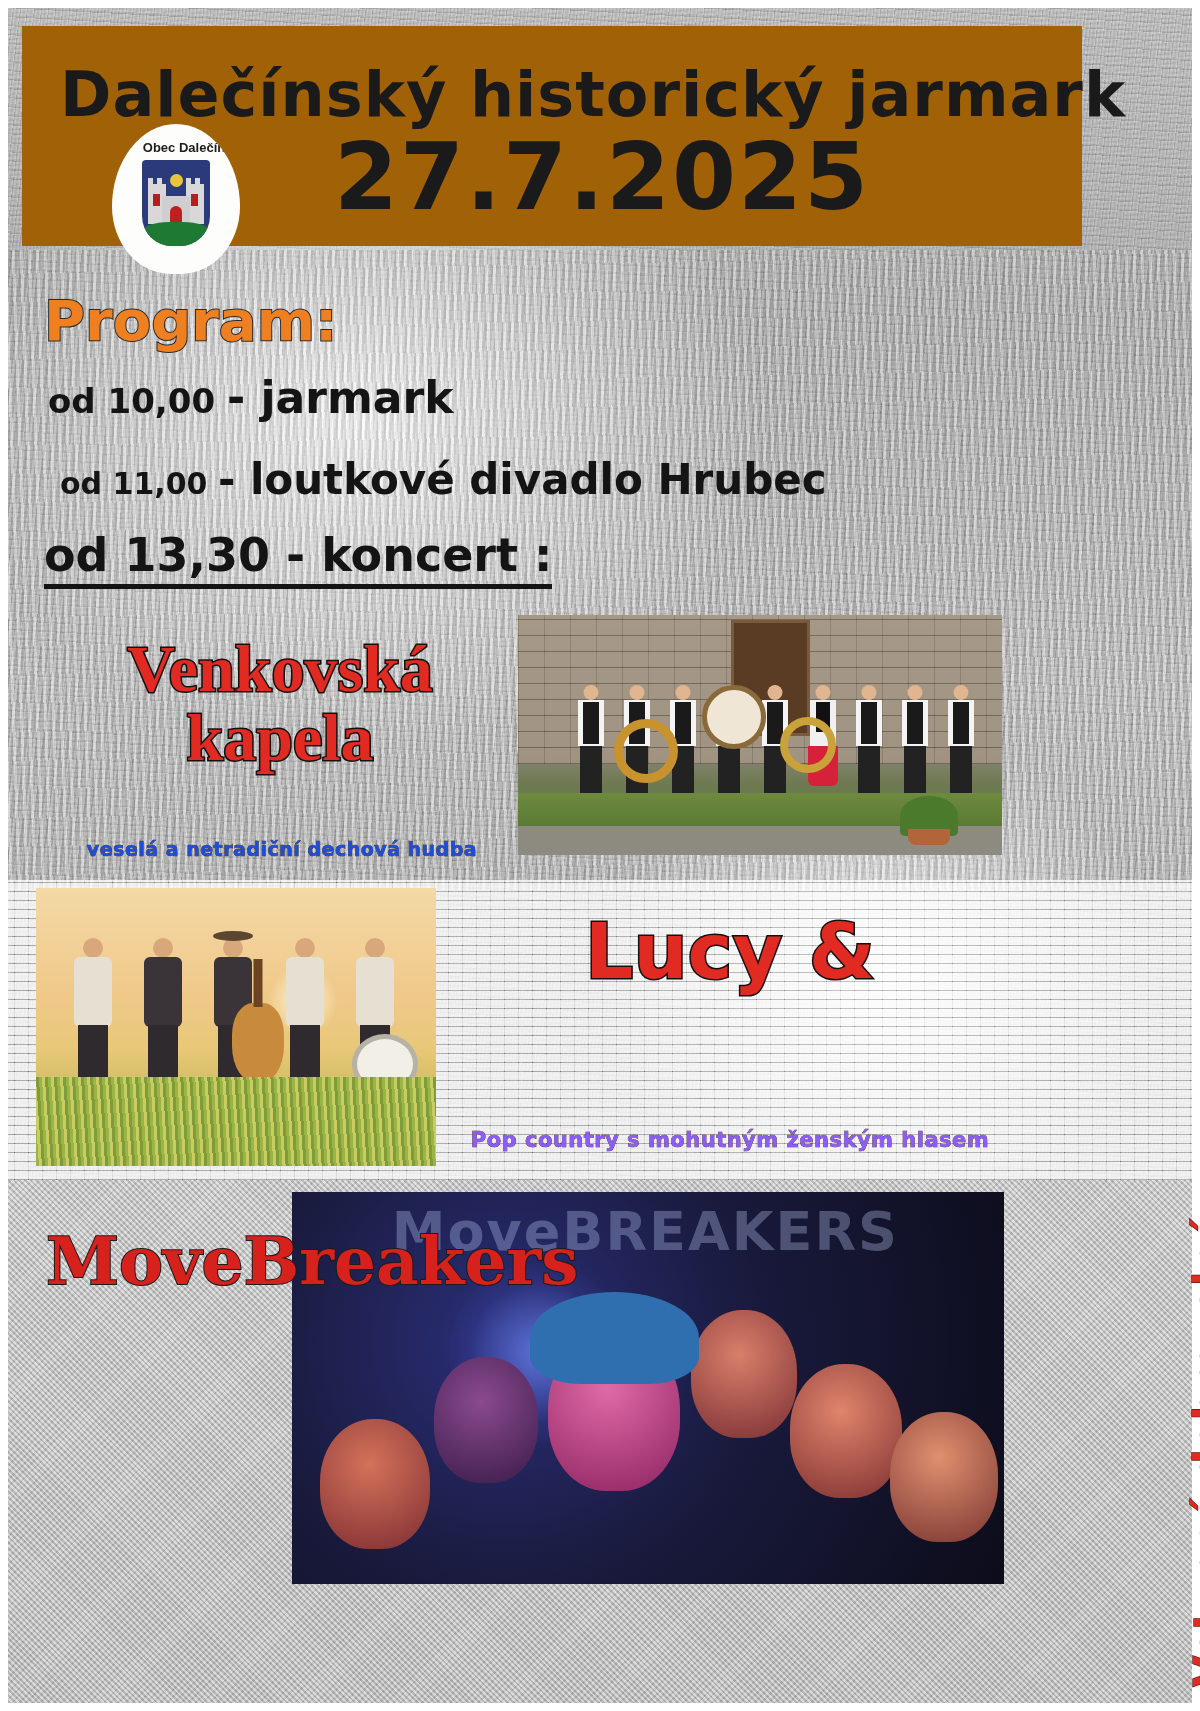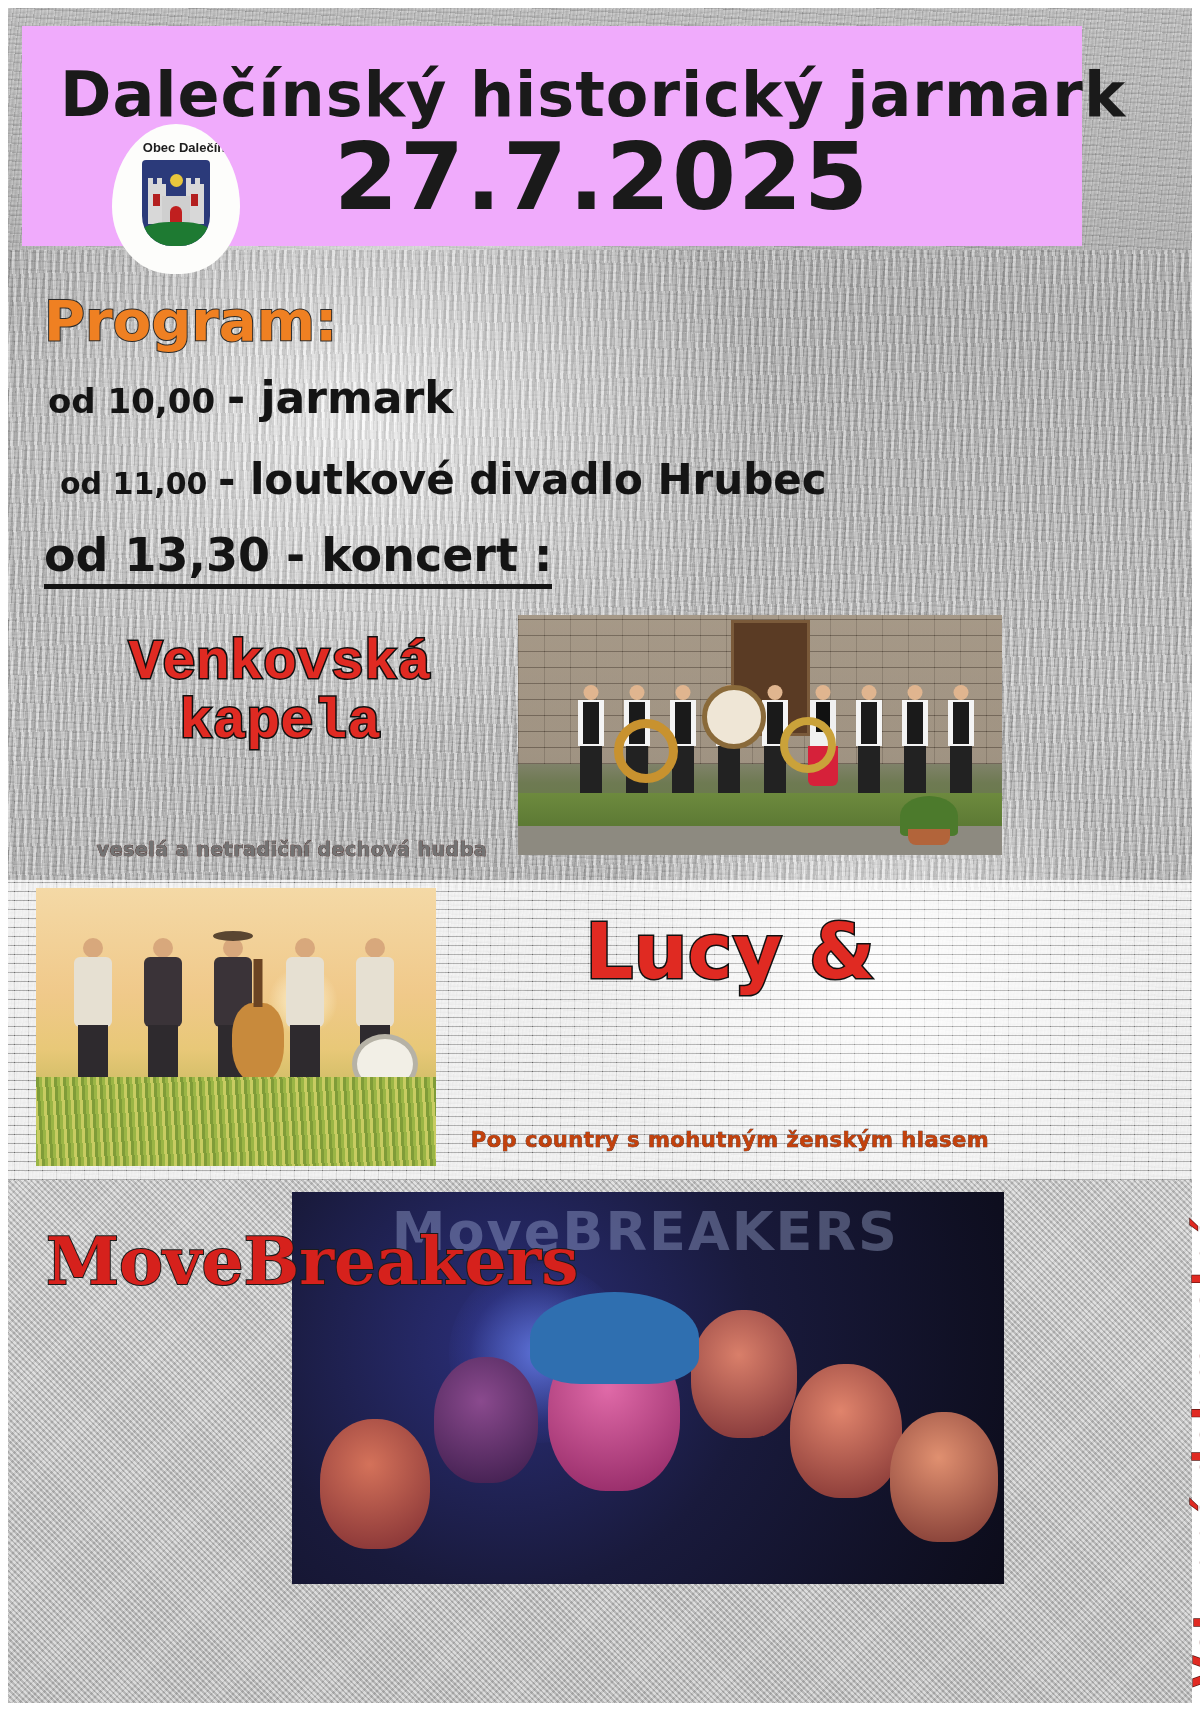--- a/index.html
+++ b/index.html
@@ -42,21 +42,21 @@
     background:
       repeating-linear-gradient(45deg, rgba(90,90,90,.18) 0 2px, rgba(255,255,255,.30) 2px 4px),
       repeating-linear-gradient(-45deg, rgba(110,110,110,.14) 0 2px, rgba(248,248,248,.26) 2px 5px),
       linear-gradient(180deg,#c8c8c8,#bcbcbc);
   }
   .page-border{position:absolute;inset:0;border:8px solid #ffffff;box-sizing:border-box;}
 
   
   .header{
     position:absolute;left:22px;top:26px;width:1060px;height:220px;
-    background:#f0abfc;
+    background:#a16207;
   }
   .header-title{
     position:absolute;left:38px;top:32px;
     font-family:"DejaVu Sans",sans-serif;
     font-size:62px;font-weight:700;color:#1a1a1a;
     letter-spacing:1px;white-space:nowrap;
   }
   .header-date{
     position:absolute;left:312px;top:98px;
     font-family:"DejaVu Sans",sans-serif;
@@ -105,27 +105,27 @@
   .prog-2{left:60px;top:455px;font-size:30px;}
   .prog-2 .big{font-size:42px;}
   .prog-3{
     left:44px;top:528px;font-size:46px;
     border-bottom:5px solid #141414;padding-bottom:2px;
   }
 
   
   .vk-name{
     position:absolute;left:50px;top:634px;width:460px;text-align:center;
-    font-family:Liberation Mono, monospace;font-size:56px;font-weight:700;line-height:1.05;
+    font-family:Liberation Serif, serif;font-size:66px;font-weight:700;line-height:1.05;
     color:#e02a22;-webkit-text-stroke:3px #111;paint-order:stroke fill;
   }
   .vk-sub{
     position:absolute;left:42px;top:838px;width:480px;text-align:center;
     font-family:"DejaVu Sans",sans-serif;font-size:19px;font-weight:700;letter-spacing:.5px;
-    color:#737373;-webkit-text-stroke:.6px #3a1410;paint-order:stroke fill;white-space:nowrap;padding-left:10px;
+    color:#1d4ed8;-webkit-text-stroke:.6px #3a1410;paint-order:stroke fill;white-space:nowrap;
   }
 
   
   .photo{position:absolute;overflow:hidden;}
   .photo-brass{left:518px;top:615px;width:484px;height:240px;}
   .brass-sky{position:absolute;inset:0;background:linear-gradient(180deg,#9b9489 0%,#8f897e 55%,#6e7a52 70%,#5f7a3f 100%);}
   .brass-wall{position:absolute;left:0;top:0;width:100%;height:62%;
     background:
       repeating-linear-gradient(0deg, rgba(70,60,50,.5) 0 1px, rgba(160,148,132,.55) 1px 16px),
       repeating-linear-gradient(90deg, rgba(70,60,50,.45) 0 1px, rgba(176,162,144,.5) 1px 26px),
@@ -164,21 +164,21 @@
 
   
   .lh-name{
     position:absolute;left:440px;top:910px;width:580px;text-align:center;
     font-family:"DejaVu Sans",sans-serif;font-size:76px;font-weight:700;line-height:1.1;
     color:#e02a22;-webkit-text-stroke:3px #111;paint-order:stroke fill;
   }
   .lh-sub{
     position:absolute;left:430px;top:1128px;width:600px;text-align:center;
     font-family:"DejaVu Sans",sans-serif;font-size:21px;font-weight:700;letter-spacing:.5px;
-    color:#c2410c;-webkit-text-stroke:.6px #3a1410;paint-order:stroke fill;white-space:nowrap;
+    color:#8b5cf6;-webkit-text-stroke:.6px #3a1410;paint-order:stroke fill;white-space:nowrap;
   }
 
   
   .mb-name{
     position:absolute;left:46px;top:1222px;
     font-family:"DejaVu Serif",serif;font-size:66px;font-weight:700;
     color:#d6211c;-webkit-text-stroke:2px #1c1c1c;paint-order:stroke fill;
     white-space:nowrap;z-index:6;
   }
   .mb-desc{

